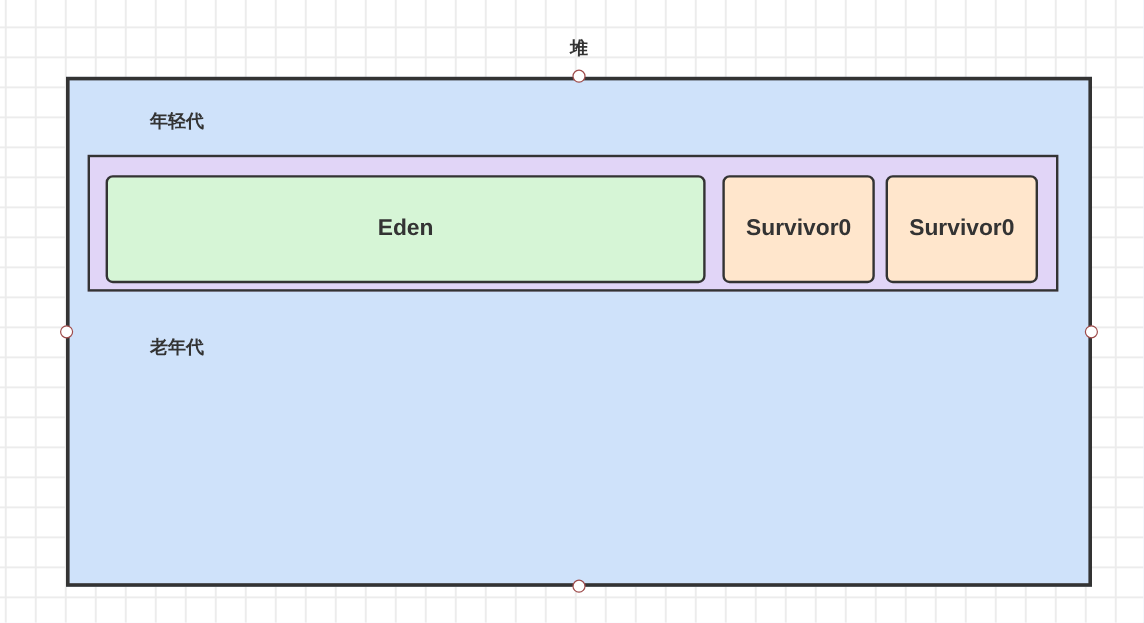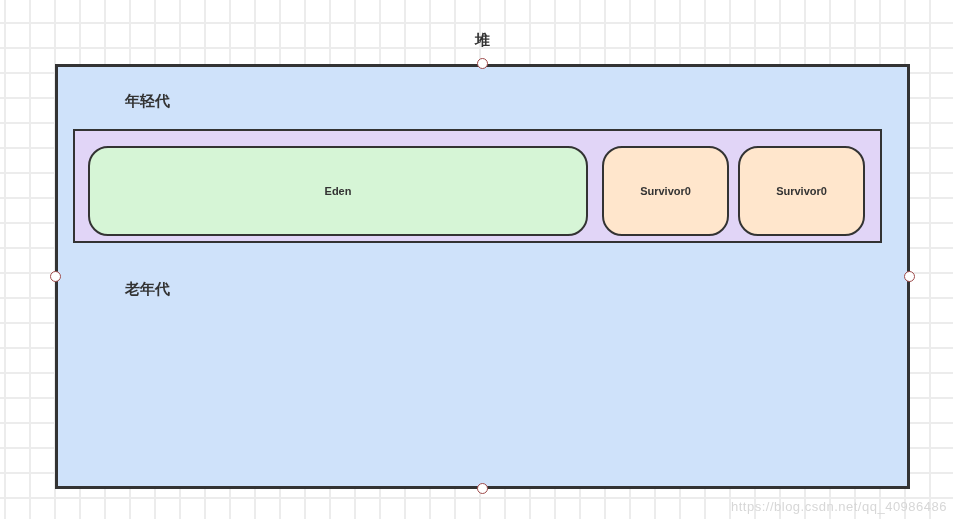--- a/index.html
+++ b/index.html
@@ -46,23 +46,23 @@
   .gen-label.young{top:25px;}
   .gen-label.old{top:213px;text-align:right;}
   .young-container{
     position:absolute;left:15px;top:62px;width:809px;height:114px;
     background:var(--young-container-fill);
     border:2.5px solid var(--border);
   }
   .inner-box{
     position:absolute;top:15px;height:90px;
     border:2.5px solid var(--border);
-    border-radius:20px;
+    border-radius:6px;
     display:flex;align-items:center;justify-content:center;
-    font-size:11px;font-weight:bold;color:var(--text);
+    font-size:19px;font-weight:bold;color:var(--text);
   }
   .eden-box{left:13px;width:500px;background:var(--eden-fill);}
   .survivor-box{width:127px;background:var(--survivor-fill);}
   .survivor-box.s1{left:527px;}
   .survivor-box.s2{left:663px;}
   .oldgen-box{
     position:absolute;left:21px;top:253px;width:799px;height:120px;
     background:var(--old-gen-fill);
     border:2.5px solid var(--border);
     display:flex;align-items:center;justify-content:center;
@@ -108,15 +108,14 @@
     <div class="gen-label old">老年代</div>
 
 
   </div>
 
   <div class="dot dot-top"></div>
   <div class="dot dot-left"></div>
   <div class="dot dot-right"></div>
   <div class="dot dot-bottom"></div>
 
-  <div class="watermark">https://blog.csdn.net/qq_40986486</div>
 
 </div>
 
 </body></html>

